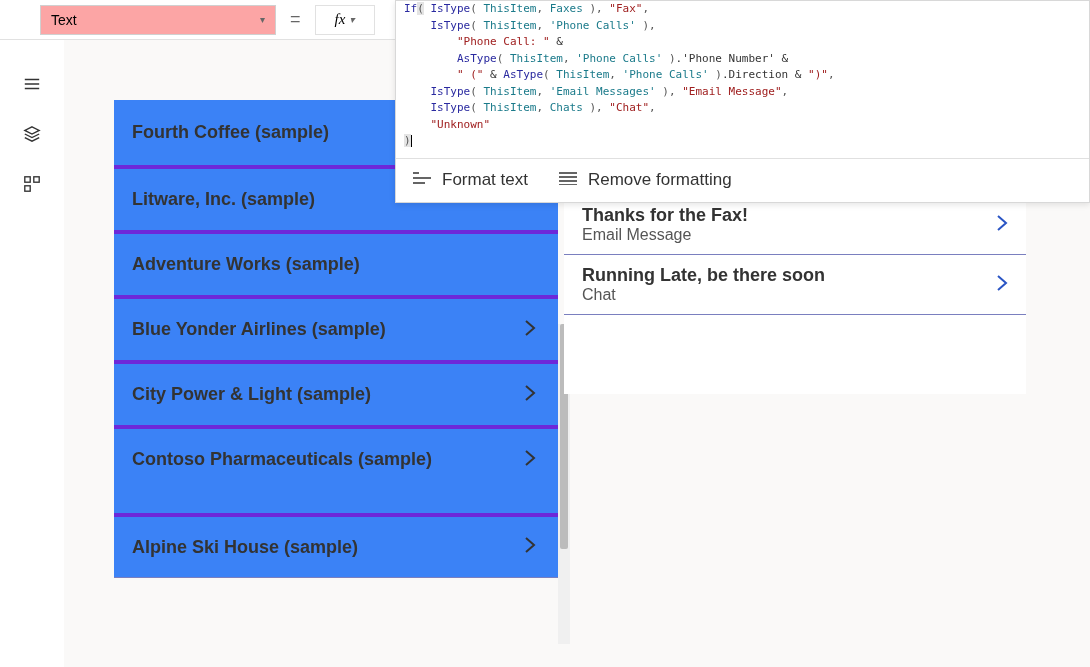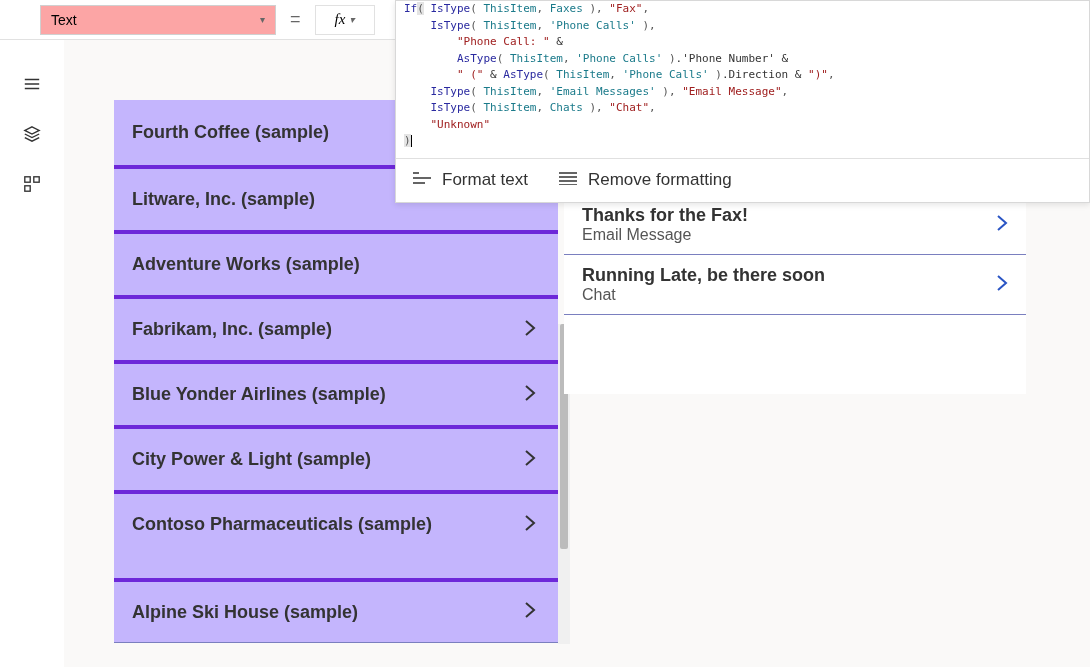--- a/index.html
+++ b/index.html
@@ -70,21 +70,21 @@
       left: 50px; top: 30px;
       width: 917px;
       height: 600px;
       background: #faf9f8;
     }
 
     .left-list {
       position: absolute;
       left: 0; top: 30px;
       width: 444px;
-      background: #c4b5fd;
+      background: #3b82f6;
     }
     .list-item {
       height: 65px;
       border-top: 4px solid #6d28d9;
       display: flex;
       align-items: center;
       justify-content: space-between;
       padding: 0 18px;
     }
     .list-item:first-child { border-top: none; }
@@ -240,26 +240,20 @@
       <div class="list-item">
         <span class="label">Fourth Coffee (sample)</span>
       </div>
       <div class="list-item">
         <span class="label">Litware, Inc. (sample)</span>
       </div>
       <div class="list-item">
         <span class="label">Adventure Works (sample)</span>
       </div>
       <div class="list-item">
-        <span class="label">Fabrikam, Inc. (sample)</span>
-        <span class="chevron-r"><svg viewBox="0 0 20 20">
-              <path d="M6 3l8 7-8 7"></path>
-            </svg></span>
-      </div>
-      <div class="list-item">
         <span class="label">Blue Yonder Airlines (sample)</span>
         <span class="chevron-r"><svg viewBox="0 0 20 20">
               <path d="M6 3l8 7-8 7"></path>
             </svg></span>
       </div>
       <div class="list-item">
         <span class="label">City Power &amp; Light (sample)</span>
         <span class="chevron-r"><svg viewBox="0 0 20 20">
               <path d="M6 3l8 7-8 7"></path>
             </svg></span>

